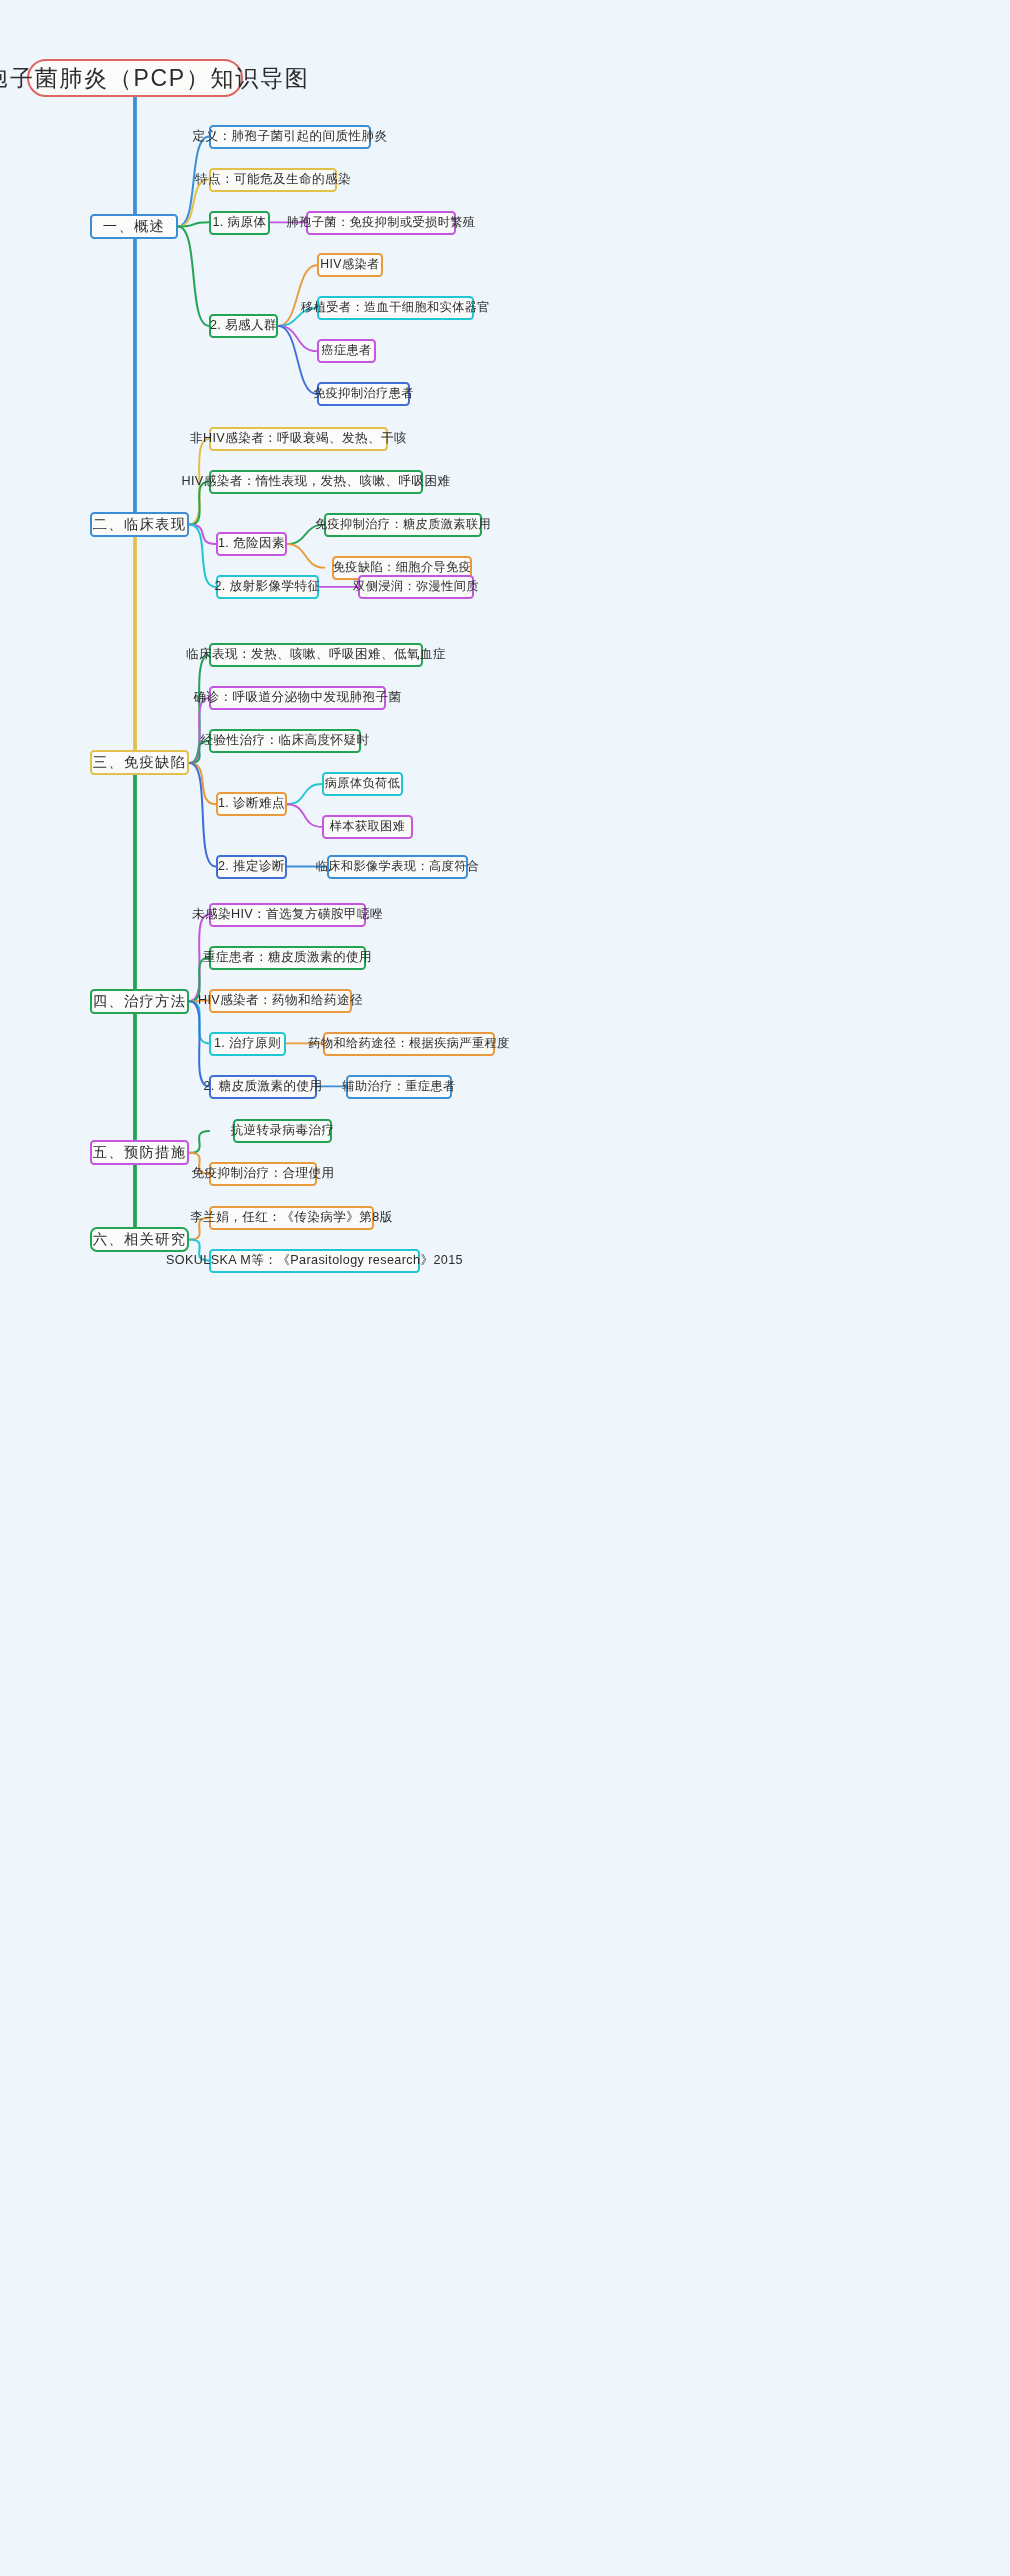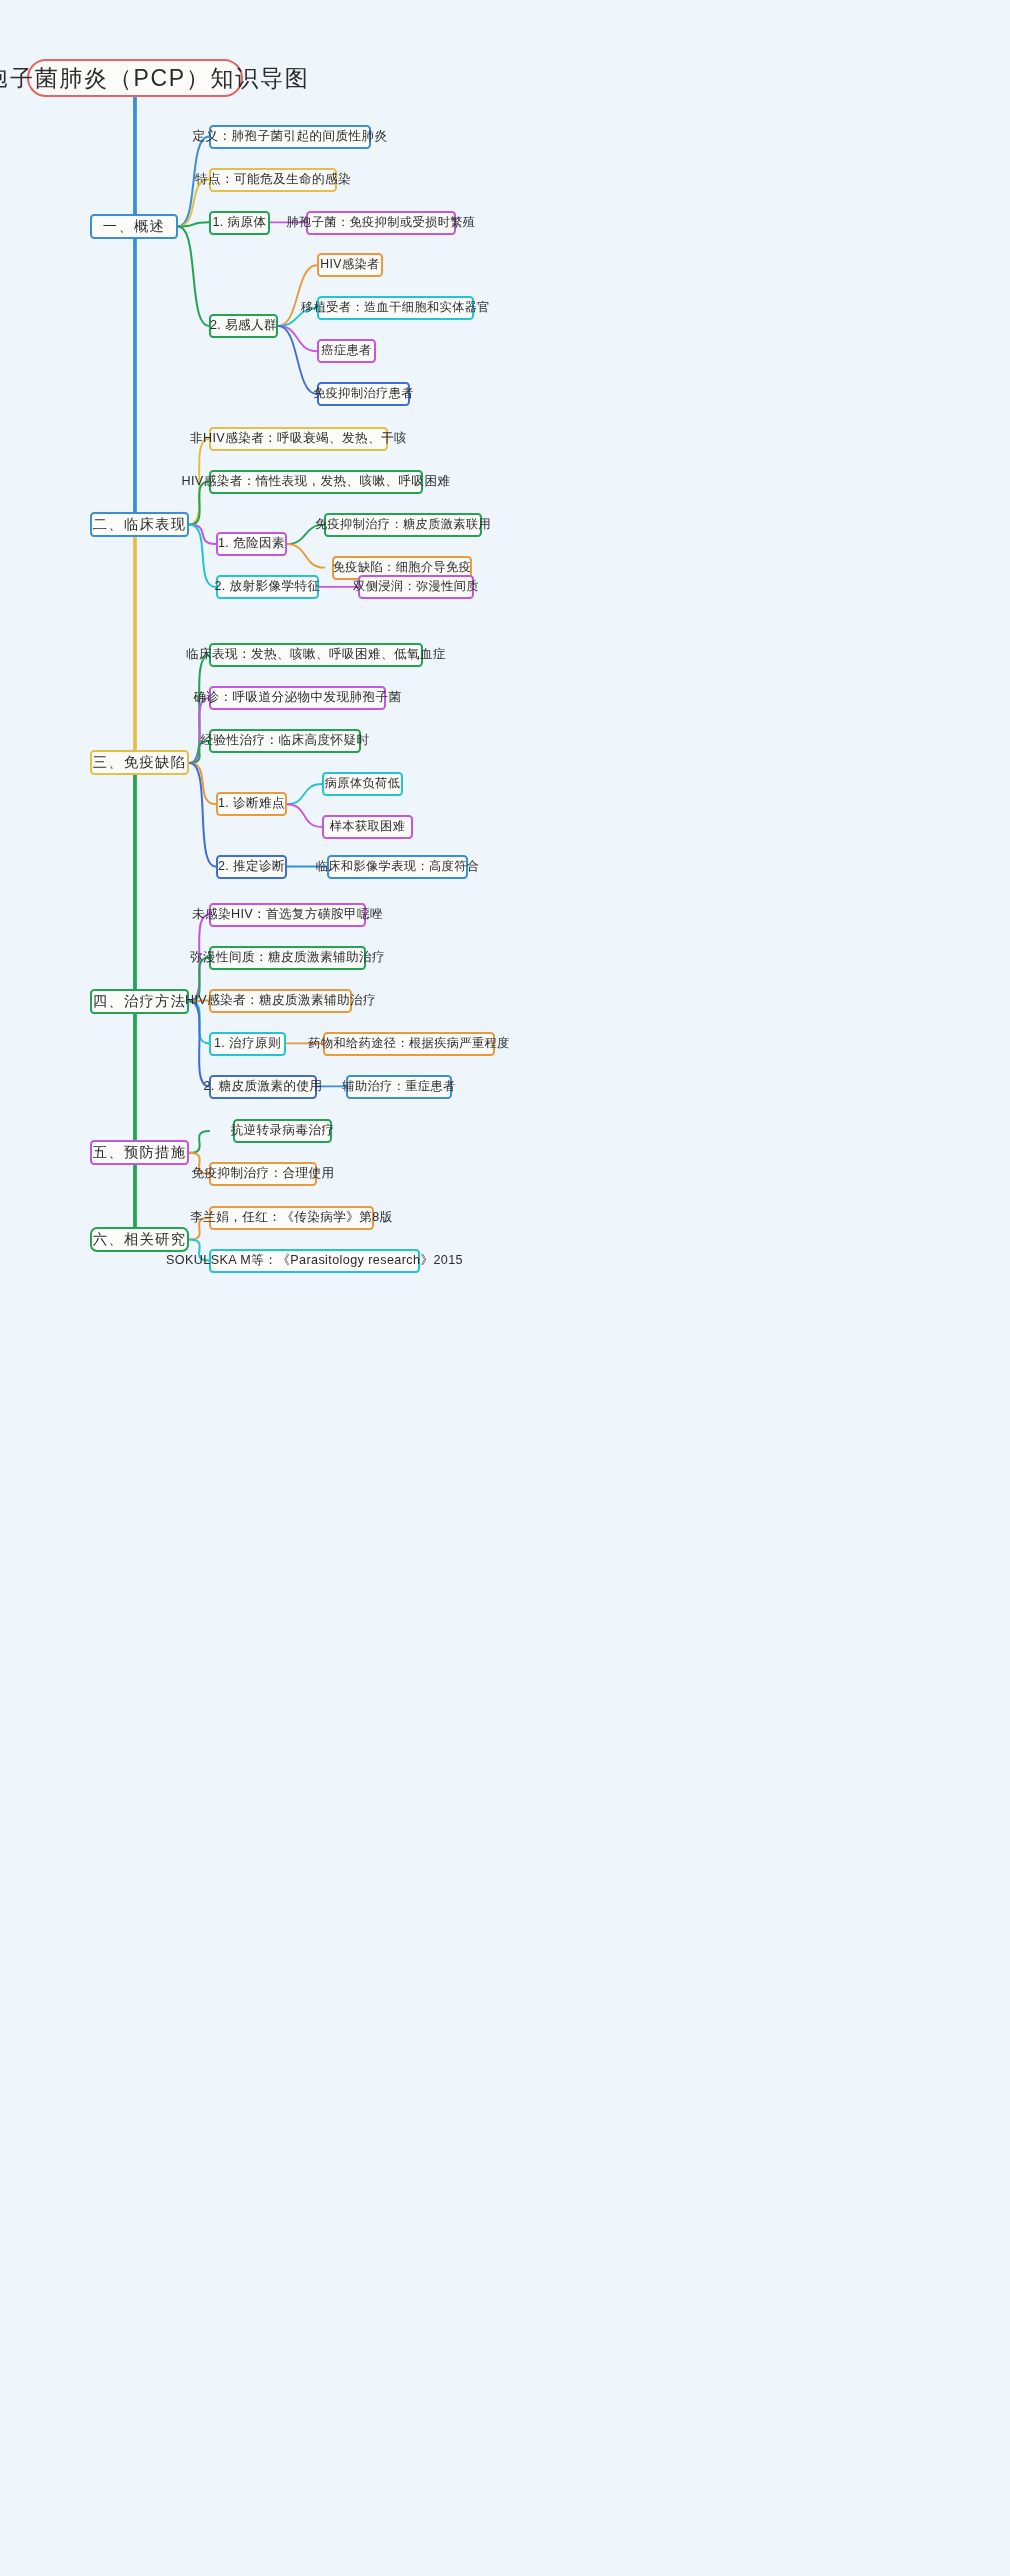--- a/index.html
+++ b/index.html
@@ -105,22 +105,22 @@
       <div class="node lvl2" style="left: 209px; top: 643px; width: 214px; height: 23.6px; border-color: rgb(35, 164, 85);">临床表现：发热、咳嗽、呼吸困难、低氧血症</div>
       <div class="node lvl2" style="left: 209px; top: 686px; width: 177px; height: 23.6px; border-color: rgb(196, 86, 224);">确诊：呼吸道分泌物中发现肺孢子菌</div>
       <div class="node lvl2" style="left: 209px; top: 729px; width: 152px; height: 23.6px; border-color: rgb(35, 164, 85);">经验性治疗：临床高度怀疑时</div>
       <div class="node lvl2" style="left: 216px; top: 792px; width: 71px; height: 23.6px; border-color: rgb(232, 154, 60);">1. 诊断难点</div>
       <div class="node lvl3" style="left: 322px; top: 772px; width: 81px; height: 23.6px; border-color: rgb(34, 197, 212);">病原体负荷低</div>
       <div class="node lvl3" style="left: 322px; top: 815px; width: 91px; height: 23.6px; border-color: rgb(196, 86, 224);">样本获取困难</div>
       <div class="node lvl2" style="left: 216px; top: 855px; width: 71px; height: 23.6px; border-color: rgb(63, 111, 214);">2. 推定诊断</div>
       <div class="node lvl3" style="left: 327px; top: 855px; width: 141px; height: 23.6px; border-color: rgb(60, 143, 212);">临床和影像学表现：高度符合</div>
       <div class="node lvl1" style="left: 90px; top: 989px; width: 99px; height: 25px; border-color: rgb(35, 164, 85);">四、治疗方法</div>
       <div class="node lvl2" style="left: 209px; top: 903px; width: 157px; height: 23.6px; border-color: rgb(196, 86, 224);">未感染HIV：首选复方磺胺甲噁唑</div>
-      <div class="node lvl2" style="left: 209px; top: 946px; width: 157px; height: 23.6px; border-color: rgb(35, 164, 85);">弥漫性间质：糖皮质激素辅助治疗</div>
-      <div class="node lvl2" style="left: 209px; top: 989px; width: 143px; height: 23.6px; border-color: rgb(232, 154, 60);">HIV感染者：糖皮质激素辅助治疗</div>
+      <div class="node lvl2" style="left: 209px; top: 946px; width: 157px; height: 23.6px; border-color: rgb(35, 164, 85);">重症患者：糖皮质激素的使用</div>
+      <div class="node lvl2" style="left: 209px; top: 989px; width: 143px; height: 23.6px; border-color: rgb(232, 154, 60);">HIV感染者：药物和给药途径</div>
       <div class="node lvl2" style="left: 209px; top: 1032px; width: 77px; height: 23.6px; border-color: rgb(34, 197, 212);">1. 治疗原则</div>
       <div class="node lvl3" style="left: 323px; top: 1032px; width: 172px; height: 23.6px; border-color: rgb(232, 154, 60);">药物和给药途径：根据疾病严重程度</div>
       <div class="node lvl2" style="left: 209px; top: 1075px; width: 108px; height: 23.6px; border-color: rgb(63, 111, 214);">2. 糖皮质激素的使用</div>
       <div class="node lvl3" style="left: 346px; top: 1075px; width: 106px; height: 23.6px; border-color: rgb(60, 143, 212);">辅助治疗：重症患者</div>
       <div class="node lvl1" style="left: 90px; top: 1140px; width: 99px; height: 25px; border-color: rgb(196, 86, 224);">五、预防措施</div>
       <div class="node lvl2" style="left: 209px; top: 1119px; width: 99px; height: 23.6px; border-color: rgb(35, 164, 85); margin-left: 24px;">抗逆转录病毒治疗</div>
       <div class="node lvl2" style="left: 209px; top: 1162px; width: 108px; height: 23.6px; border-color: rgb(232, 154, 60);">免疫抑制治疗：合理使用</div>
       <div class="node lvl1" style="left: 90px; top: 1227px; width: 99px; height: 25px; border-color: rgb(35, 164, 85); border-radius: 7px;">六、相关研究</div>
       <div class="node lvl2" style="left: 209px; top: 1206px; width: 165px; height: 23.6px; border-color: rgb(232, 154, 60);">李兰娟，任红：《传染病学》第8版</div>
       <div class="node lvl2" style="left: 209px; top: 1249px; width: 211px; height: 23.6px; border-color: rgb(34, 197, 212);">SOKULSKA M等：《Parasitology research》2015</div>

